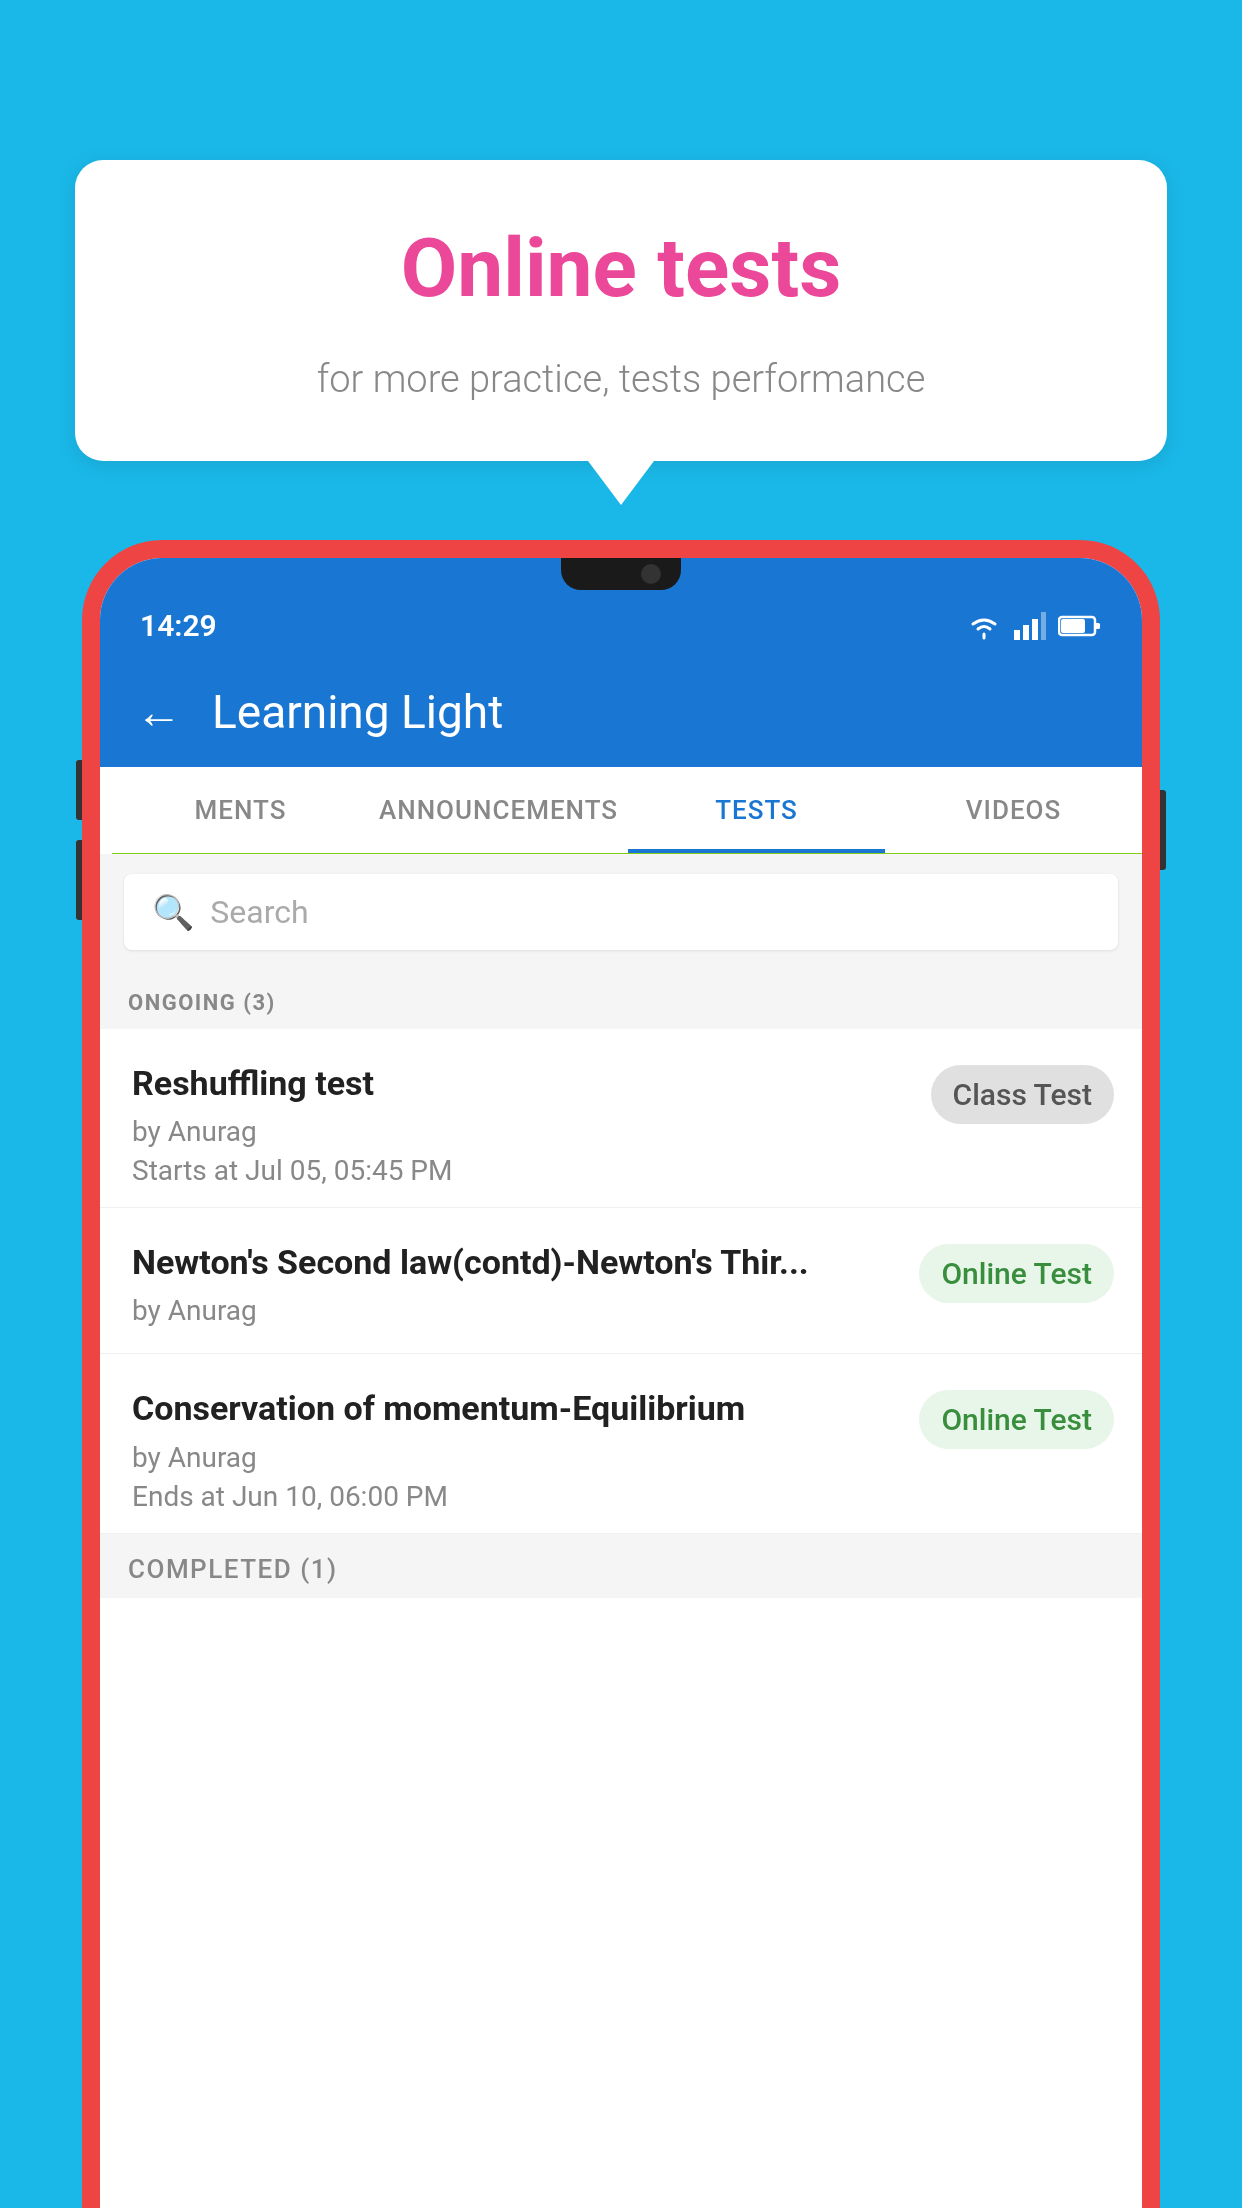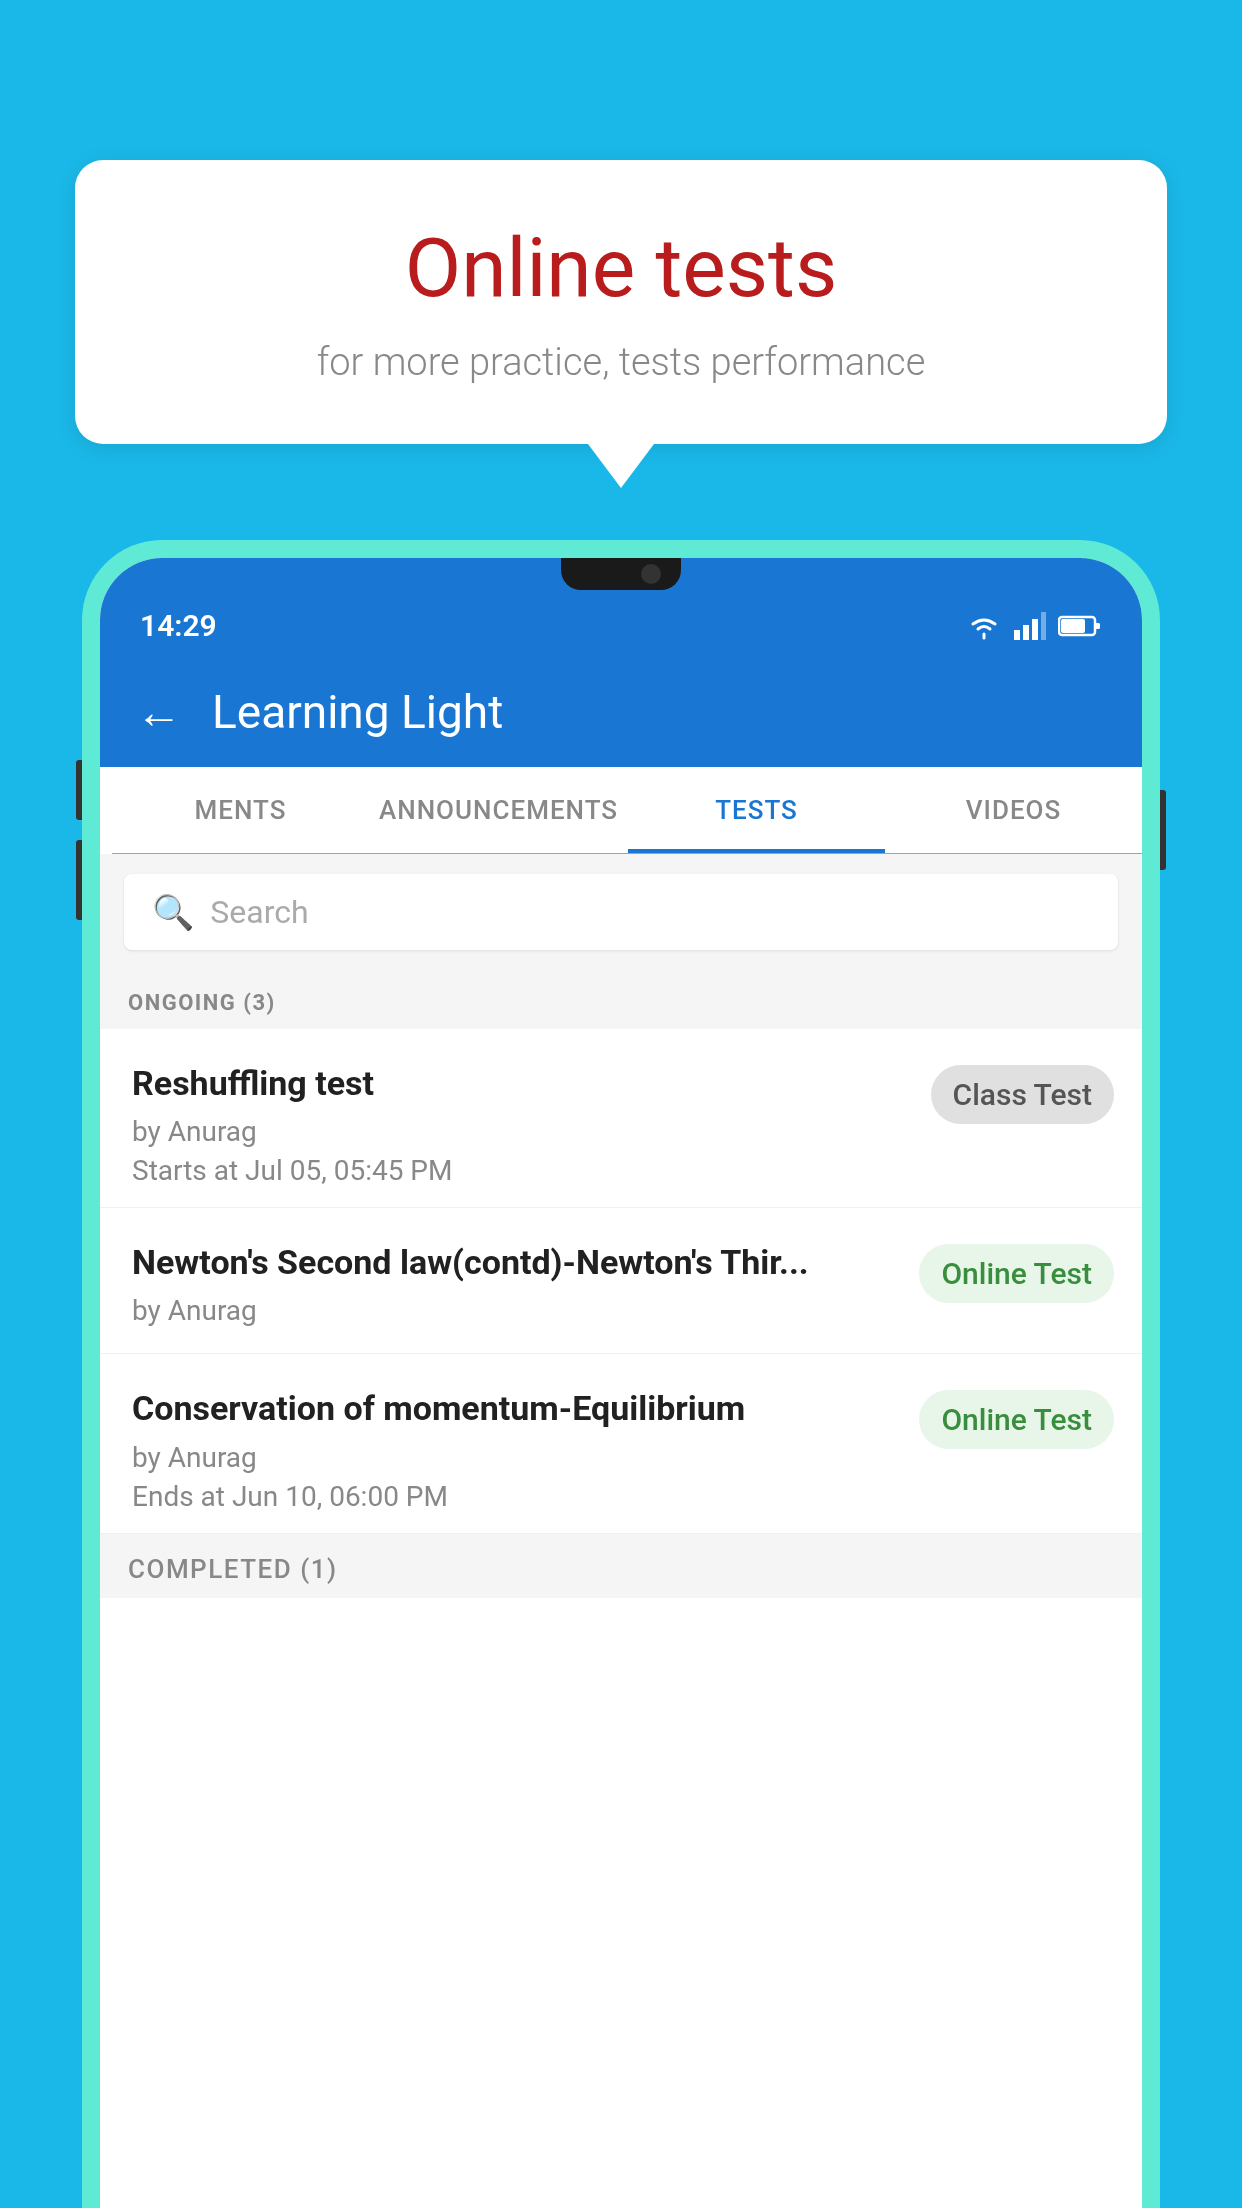--- a/index.html
+++ b/index.html
@@ -38,39 +38,39 @@
       transform: translateX(-50%);
       width: 0;
       height: 0;
       border-left: 36px solid transparent;
       border-right: 36px solid transparent;
       border-top: 48px solid white;
     }
 
     .speech-bubble h1 {
       font-size: 82px;
-      color: #b91c1c;
-      font-weight: 400;
-      margin-bottom: 24px;
+      color: #ec4899;
+      font-weight: 700;
+      margin-bottom: 41px;
     }
 
     .speech-bubble p {
       font-size: 38px;
       color: #888;
       font-weight: 300;
     }
 
     
     .phone-frame {
       position: absolute;
       top: 540px;
       left: 82px;
       right: 82px;
       bottom: 0;
-      background: #5eead4;
+      background: #ef4444;
       border-radius: 80px 80px 0 0;
       padding: 18px 18px 0 18px;
     }
 
     .phone-inner {
       background: white;
       border-radius: 62px 62px 0 0;
       overflow: hidden;
       height: 100%;
       display: flex;

